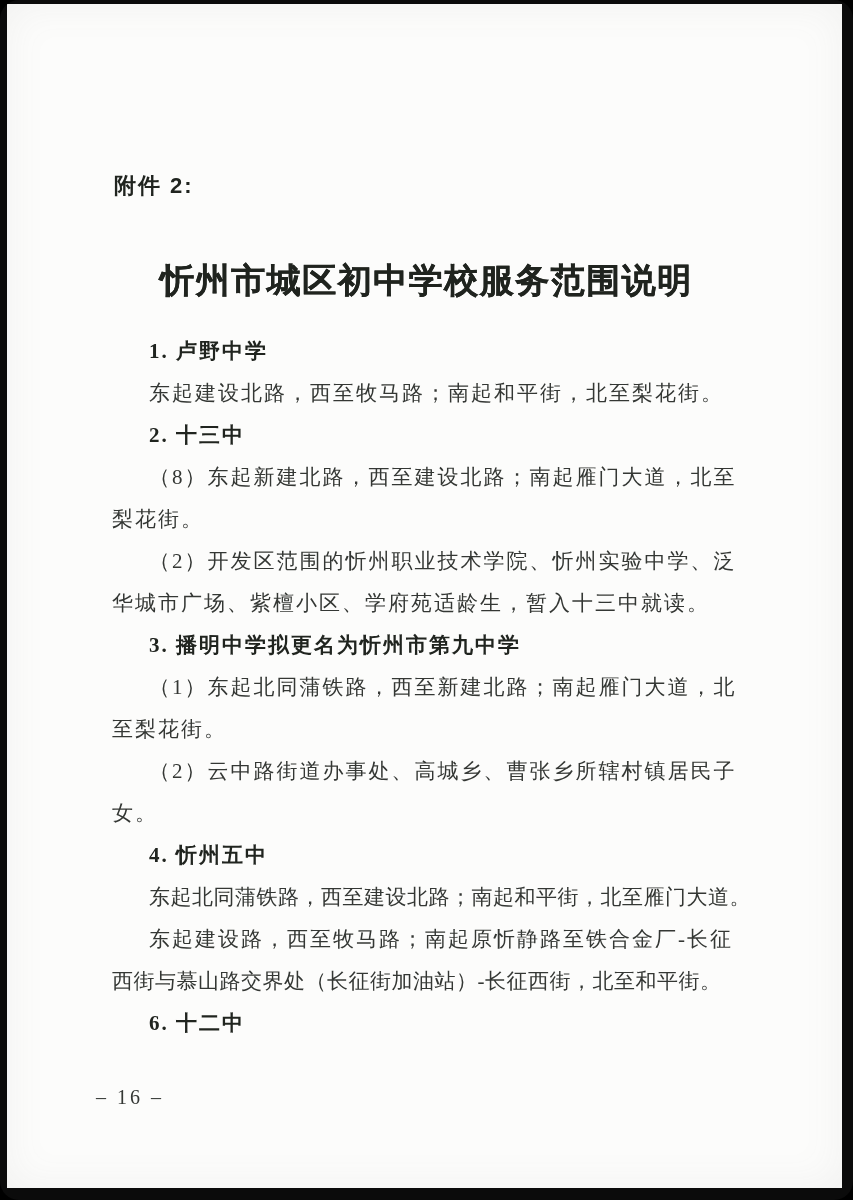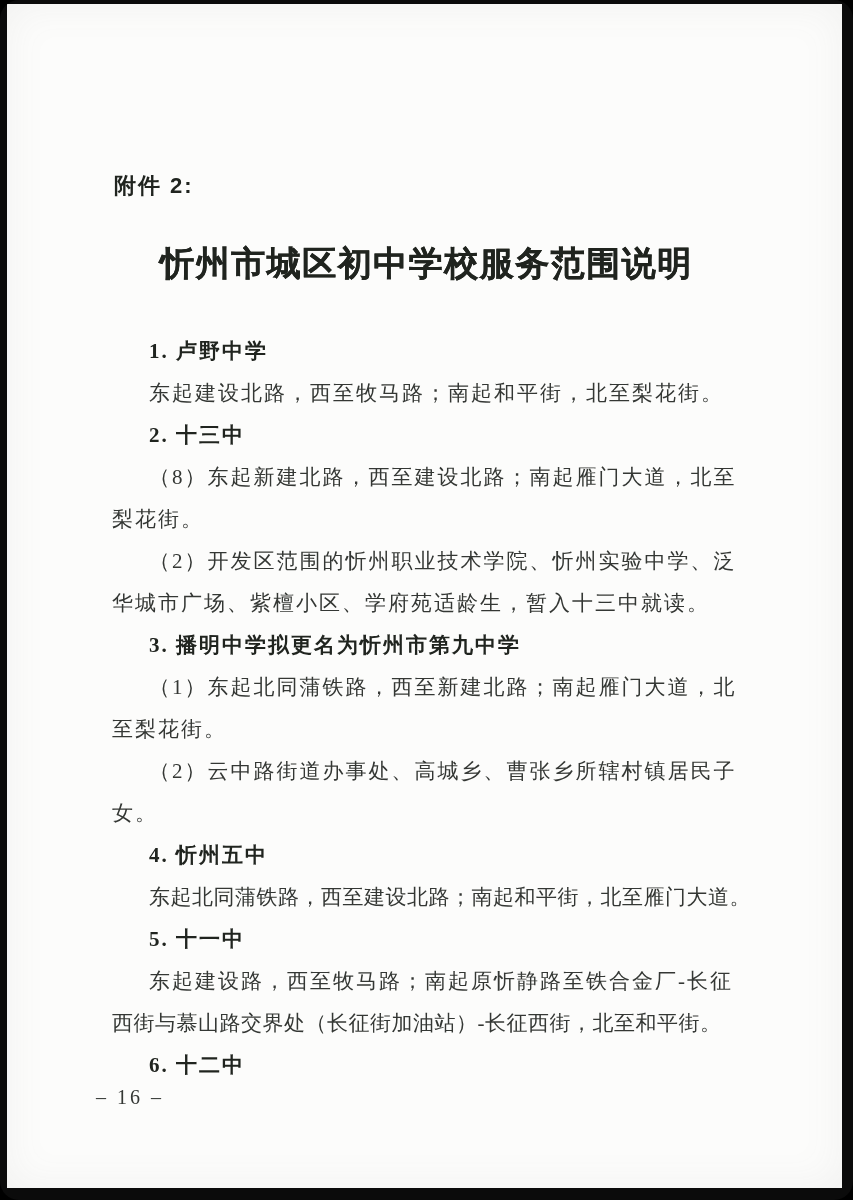--- a/index.html
+++ b/index.html
@@ -32,21 +32,21 @@
     font-family: "Liberation Sans", "DejaVu Sans", sans-serif;
     font-weight: 700;
     font-size: 22px;
     letter-spacing: 2px;
     color: var(--ink-dark, #20241f);
   }
 
   .title {
     position: absolute;
     left: 0;
-    top: 241px;
+    top: 258px;
     width: 853px;
     margin: 0;
     text-align: center;
     font-size: 34px;
     font-weight: 700;
     letter-spacing: 1.5px;
     color: var(--ink-dark, #20241f);
     -webkit-text-stroke: 0.3px var(--ink-dark, #20241f);
   }
 
@@ -98,20 +98,19 @@
       <div class="line">梨花街。</div>
       <div class="line indent">（2）开发区范围的忻州职业技术学院、忻州实验中学、泛</div>
       <div class="line">华城市广场、紫檀小区、学府苑适龄生，暂入十三中就读。</div>
       <div class="heading indent">3. 播明中学拟更名为忻州市第九中学</div>
       <div class="line indent">（1）东起北同蒲铁路，西至新建北路；南起雁门大道，北</div>
       <div class="line">至梨花街。</div>
       <div class="line indent">（2）云中路街道办事处、高城乡、曹张乡所辖村镇居民子</div>
       <div class="line">女。</div>
       <div class="heading indent">4. 忻州五中</div>
       <div class="line indent tight">东起北同蒲铁路，西至建设北路；南起和平街，北至雁门大道。</div>
-      <div class="heading indent">5. 十一中</div>
       <div class="line indent">东起建设路，西至牧马路；南起原忻静路至铁合金厂-长征</div>
       <div class="line tight">西街与慕山路交界处（长征街加油站）-长征西街，北至和平街。</div>
       <div class="heading indent">6. 十二中</div>
     </div>
 
   <div class="pageno">– 16 –</div>
 </div>
 
 </body></html>

